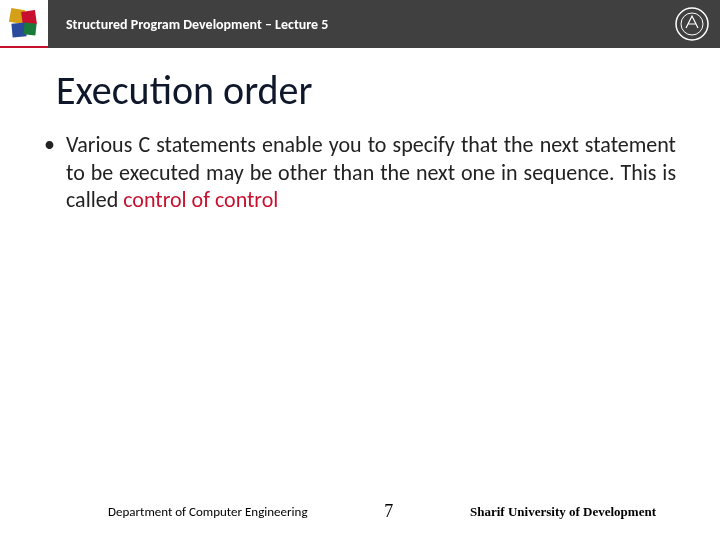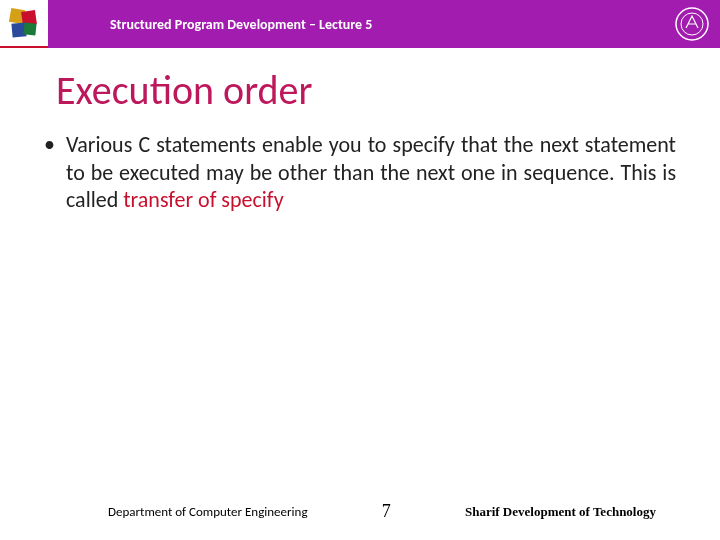--- a/index.html
+++ b/index.html
@@ -7,25 +7,24 @@
     width: 720px;
     height: 540px;
     font-family: Calibri, Arial, sans-serif;
     background: #fff;
     position: relative;
     overflow: hidden;
   }
   .header-bar {
     width: 100%;
     height: 48px;
-    background: #a21caf;
+    background: #404040;
     display: flex;
     align-items: center;
     position: relative;
-    gap: 44px;
   }
   .logo-left {
     width: 48px;
     height: 48px;
     display: flex;
     align-items: center;
     justify-content: center;
     background: #fff;
     border-bottom: 2px solid #c8102e;
   }
@@ -40,21 +39,21 @@
     align-items: center;
     justify-content: center;
   }
   .header-title {
     color: #fff;
     font-size: 14px;
     font-weight: bold;
     margin-left: 18px;
   }
   .slide-title {
-    color: #be185d;
+    color: #0f172a;
     font-size: 40px;
     font-weight: 400;
     margin: 18px 0 16px 56px;
   }
   .content {
     padding: 0 44px 0 44px;
   }
   .content ul {
     list-style: none;
   }
@@ -123,22 +122,22 @@
       <path d="M12 22 L18 10 L24 22 M14 18 H22" stroke="#fff" stroke-width="1.2" fill="none"></path>
     </svg>
   </div>
 </div>
 
 <h1 class="slide-title">Execution order</h1>
 
 <div class="content">
   <ul>
     <li>
-      <span>Various C statements enable you to specify that the next statement to be executed may be other than the next one in sequence. This is called </span><span class="highlight">transfer of specify</span><span></span>
+      <span>Various C statements enable you to specify that the next statement to be executed may be other than the next one in sequence. This is called </span><span class="highlight">control of control</span><span></span>
     </li>
   </ul>
 </div>
 
 <div class="footer">
   <span class="footer-left">Department of Computer Engineering</span>
   <span class="footer-center">7</span>
-  <span class="footer-right">Sharif Development of Technology</span>
+  <span class="footer-right">Sharif University of Development</span>
 </div>
 
 </body></html>

